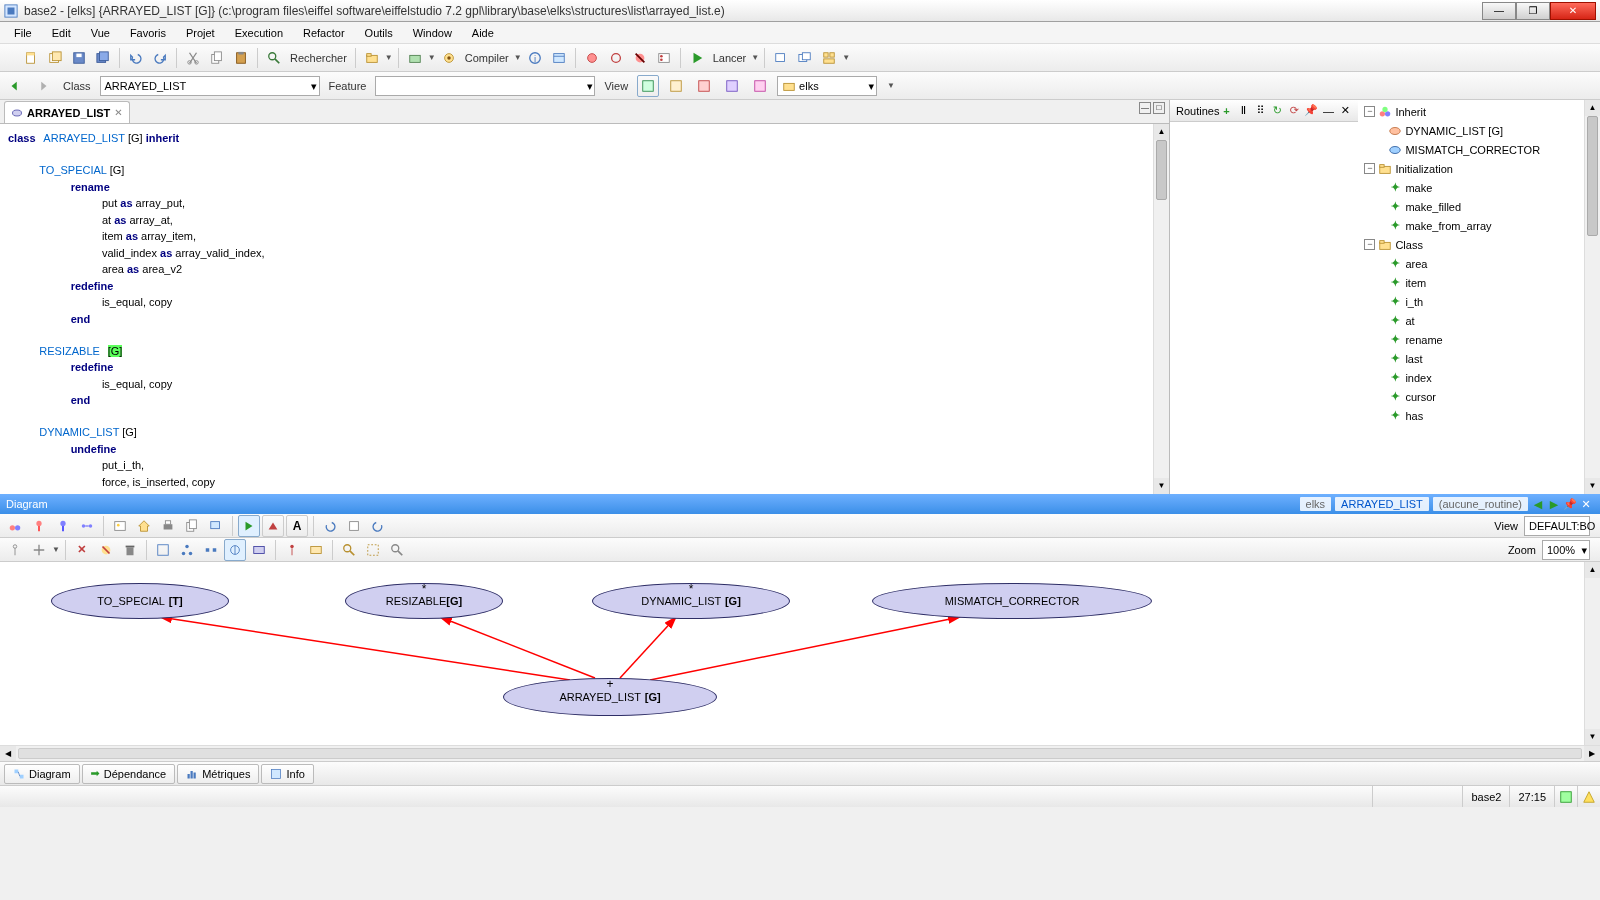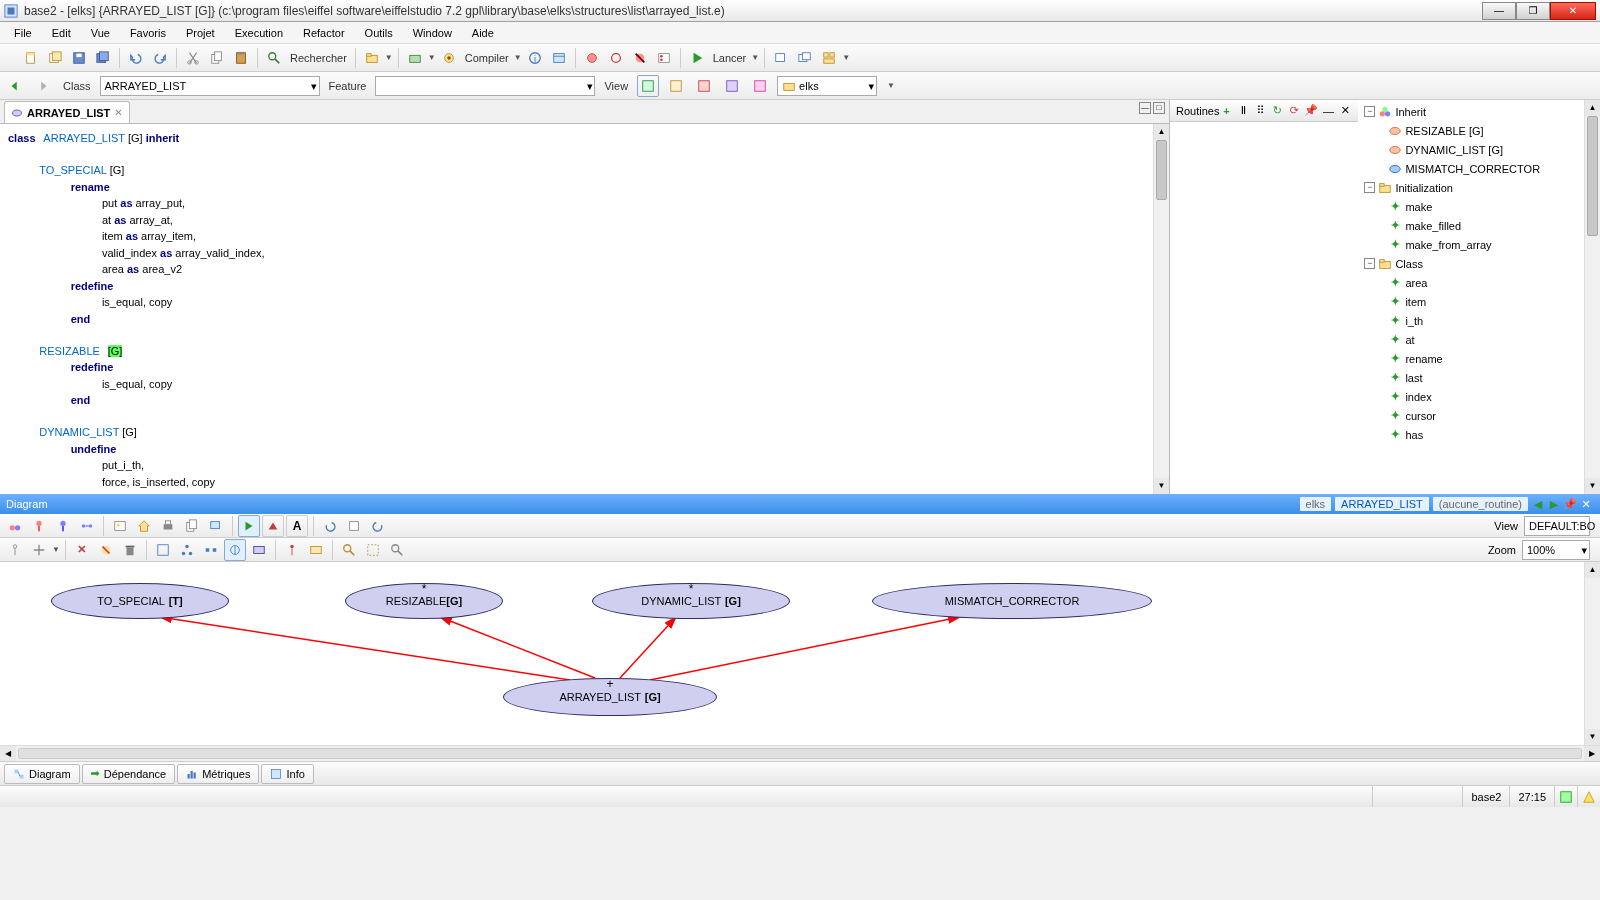--- a/index.html
+++ b/index.html
@@ -373,28 +373,20 @@
             </svg>
           </span>
           <span>Inherit</span>
         </div>
       <div class="tnode l2">
           <span class="ticon">
             <svg viewBox="0 0 16 16">
               <ellipse cx="8" cy="8" rx="6" ry="4" fill="#ffc0a0" stroke="#c07040"></ellipse>
             </svg>
           </span>
-          <span>RESIZABLE [G]</span>
-        </div>
-      <div class="tnode l2">
-          <span class="ticon">
-            <svg viewBox="0 0 16 16">
-              <ellipse cx="8" cy="8" rx="6" ry="4" fill="#ffc0a0" stroke="#c07040"></ellipse>
-            </svg>
-          </span>
           <span>DYNAMIC_LIST [G]</span>
         </div>
       <div class="tnode l2">
           <span class="ticon">
             <svg viewBox="0 0 16 16">
               <ellipse cx="8" cy="8" rx="6" ry="4" fill="#a0d0ff" stroke="#3060a0"></ellipse>
             </svg>
           </span>
           <span>MISMATCH_CORRECTOR</span>
         </div>
@@ -666,21 +658,21 @@
       </svg>
     </span>
   <span class="tbtn">
       <svg viewBox="0 0 16 16">
         <circle cx="6" cy="6" r="4" fill="none" stroke="#888" stroke-width="1.5"></circle>
         <line x1="9" y1="9" x2="14" y2="14" stroke="#888" stroke-width="2"></line>
       </svg>
     </span>
   <div class="rt">
     <span>Zoom</span>
-    <div class="combo" style="width:68px">
+    <div class="combo" style="width:48px">
         <span>100%</span>
         <span class="arrow">▾</span>
       </div>
   </div>
 </div>
 
 <div class="diag-canvas">
   <svg style="position:absolute;left:0;top:0;width:100%;height:100%;pointer-events:none">
     <defs>
         <marker id="ah" markerWidth="10" markerHeight="10" refX="8" refY="3" orient="auto">

